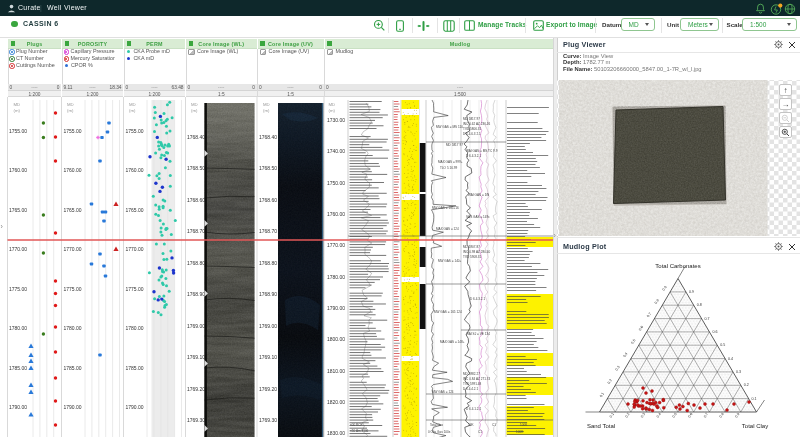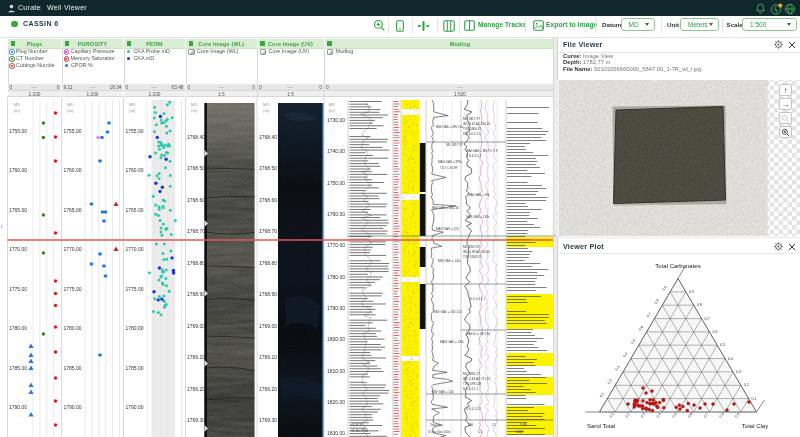--- a/index.html
+++ b/index.html
@@ -1636,21 +1636,21 @@
     <circle cx="700.0" cy="408.0" r="1.5" fill="#cc1414" stroke="#8d0e0e" stroke-width="0.4"></circle>
     <circle cx="705.0" cy="404.0" r="1.5" fill="#cc1414" stroke="#8d0e0e" stroke-width="0.4"></circle>
     <circle cx="713.0" cy="404.0" r="1.5" fill="#cc1414" stroke="#8d0e0e" stroke-width="0.4"></circle>
     <circle cx="727.0" cy="410.0" r="1.5" fill="#cc1414" stroke="#8d0e0e" stroke-width="0.4"></circle>
     <circle cx="734.0" cy="404.0" r="1.5" fill="#cc1414" stroke="#8d0e0e" stroke-width="0.4"></circle>
     <circle cx="749.0" cy="402.0" r="1.5" fill="#cc1414" stroke="#8d0e0e" stroke-width="0.4"></circle>
     <circle cx="680.0" cy="409.0" r="1.5" fill="#cc1414" stroke="#8d0e0e" stroke-width="0.4"></circle>
     <circle cx="694.0" cy="405.0" r="1.5" fill="#cc1414" stroke="#8d0e0e" stroke-width="0.4"></circle>
     <circle cx="628.0" cy="404.0" r="1.5" fill="#cc1414" stroke="#8d0e0e" stroke-width="0.4"></circle>
   </svg>
-<div class="ptitle" style="left:563px;top:40px">File Viewer</div>
+<div class="ptitle" style="left:563px;top:40px">Plug Viewer</div>
 <svg class="abs" style="left:774px;top:40px" width="9" height="9" viewBox="0 0 9 9">
     <circle cx="4.5" cy="4.5" r="2.9" fill="none" stroke="#555" stroke-width="0.9"></circle>
     <circle cx="4.5" cy="4.5" r="1" fill="#555"></circle>
     <g stroke="#555" stroke-width="0.9">
       <path d="M4.5 0.3 v1.2 M4.5 7.5 v1.2 M0.3 4.5 h1.2 M7.5 4.5 h1.2 M1.5 1.5 l0.9 0.9 M6.6 6.6 l0.9 0.9 M7.5 1.5 l-0.9 0.9 M2.4 6.6 l-0.9 0.9"></path>
     </g>
   </svg>
 <svg class="abs" style="left:788px;top:40.5px" width="8" height="8" viewBox="0 0 8 8">
     <path d="M1 1 L7 7 M7 1 L1 7" stroke="#333" stroke-width="1"></path>
   </svg>
@@ -1664,21 +1664,21 @@
       <circle cx="3.8" cy="3.8" r="2.6" fill="none" stroke="#ccc" stroke-width="0.9"></circle>
       <path d="M5.8 5.8 L8 8" stroke="#ccc" stroke-width="1"></path>
       <path d="M2.5 3.8 h2.6" stroke="#ccc" stroke-width="0.9"></path>
     </svg></div>
 <div class="fbtn" style="left:779px;top:126px"><svg width="9" height="9" viewBox="0 0 9 9" style="margin-top:1px">
       <circle cx="3.8" cy="3.8" r="2.6" fill="none" stroke="#444" stroke-width="0.9"></circle>
       <path d="M5.8 5.8 L8 8" stroke="#444" stroke-width="1"></path>
       <path d="M2.5 3.8 h2.6 M3.8 2.5 v2.6" stroke="#444" stroke-width="0.9"></path>
     </svg></div>
 <div class="pline" style="top:236.5px"></div>
-<div class="ptitle" style="left:563px;top:242px">Viewer Plot</div>
+<div class="ptitle" style="left:563px;top:242px">Mudlog Plot</div>
 <svg class="abs" style="left:774px;top:242px" width="9" height="9" viewBox="0 0 9 9">
     <circle cx="4.5" cy="4.5" r="2.9" fill="none" stroke="#555" stroke-width="0.9"></circle>
     <circle cx="4.5" cy="4.5" r="1" fill="#555"></circle>
     <g stroke="#555" stroke-width="0.9">
       <path d="M4.5 0.3 v1.2 M4.5 7.5 v1.2 M0.3 4.5 h1.2 M7.5 4.5 h1.2 M1.5 1.5 l0.9 0.9 M6.6 6.6 l0.9 0.9 M7.5 1.5 l-0.9 0.9 M2.4 6.6 l-0.9 0.9"></path>
     </g>
   </svg>
 <svg class="abs" style="left:788px;top:242.5px" width="8" height="8" viewBox="0 0 8 8">
     <path d="M1 1 L7 7 M7 1 L1 7" stroke="#333" stroke-width="1"></path>
   </svg>

